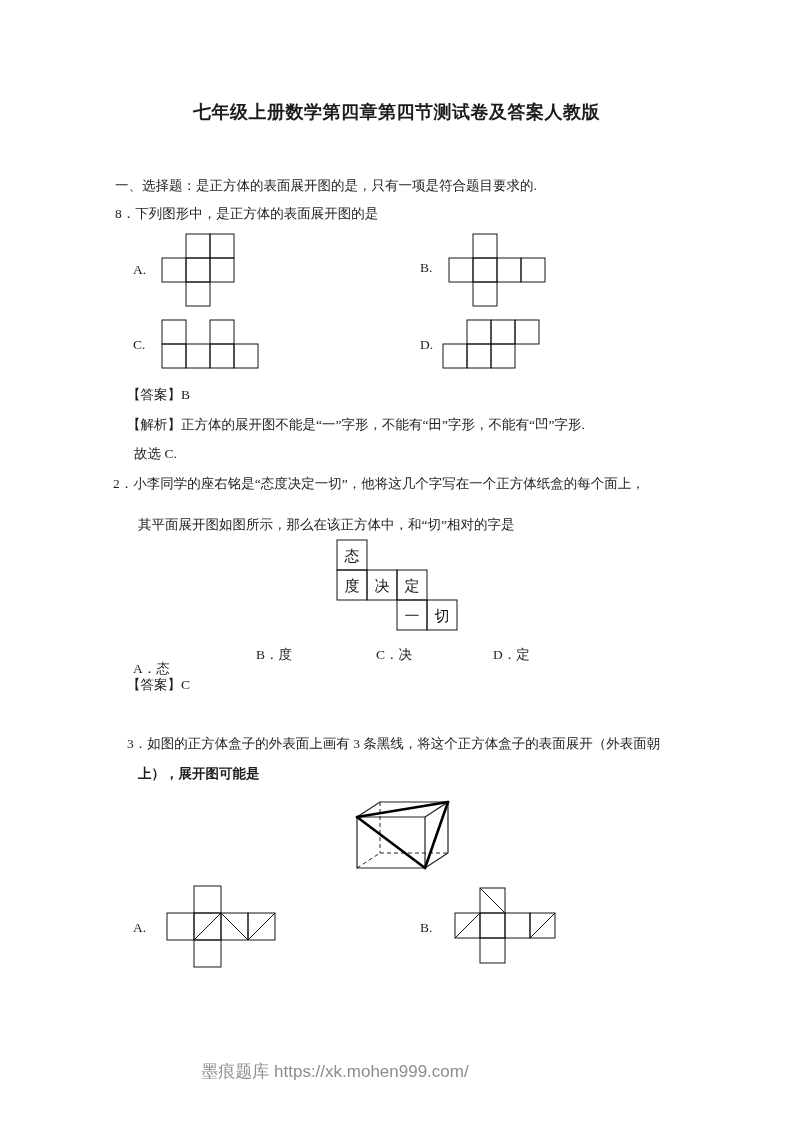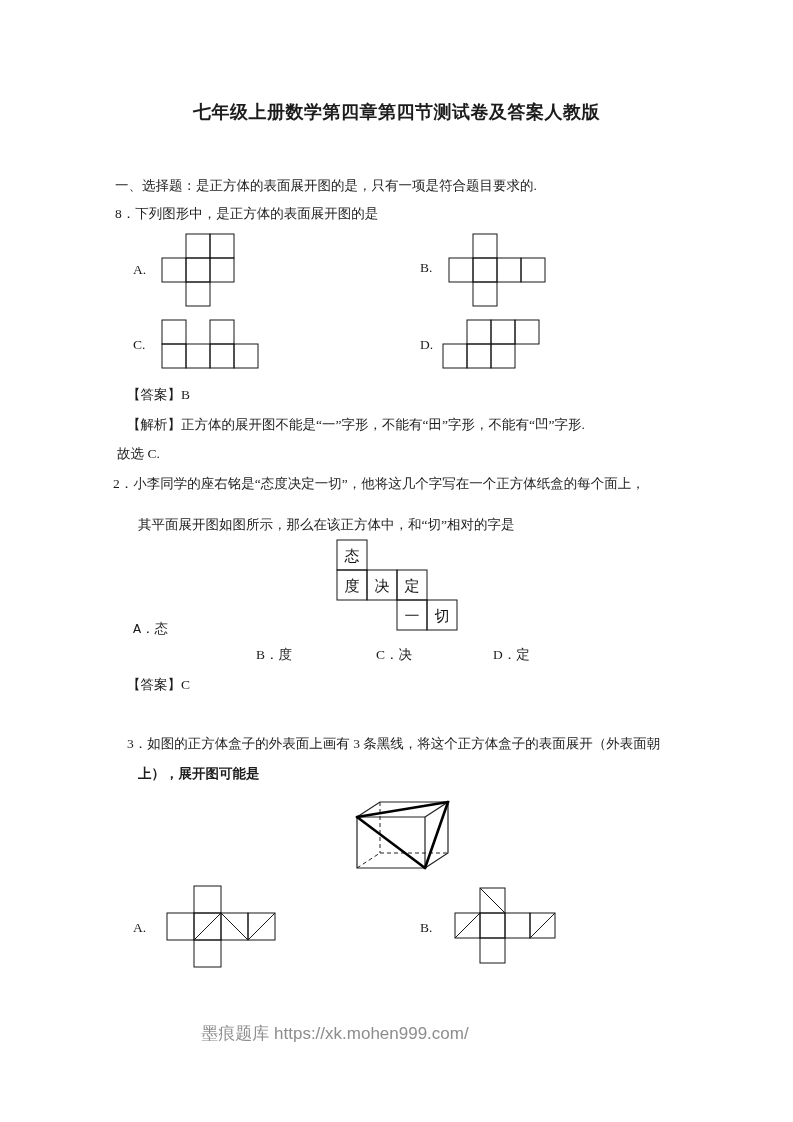--- a/index.html
+++ b/index.html
@@ -19,21 +19,21 @@
   svg.fig rect { fill:none; stroke:#161616; stroke-width:1; }
   svg.fig line.diag { stroke:#161616; stroke-width:1; }
   svg.fig text.cellchar {
     font-family:"Liberation Serif", serif; font-size:15px; fill:#111;
     text-anchor:middle;
   }
   .cube-edge  { fill:none; stroke:#222; stroke-width:1.2; }
   .cube-hid   { fill:none; stroke:#222; stroke-width:1; stroke-dasharray:4 3; }
   .cube-black { fill:none; stroke:#000; stroke-width:2.6; stroke-linecap:round; }
   .footer {
-    position:absolute; top:1022px; left:0; width:670px; text-align:center;
+    position:absolute; top:1060px; left:0; width:670px; text-align:center;
     font-family:"Liberation Sans", sans-serif; font-size:17px; color:#8d8d8d;
     white-space:nowrap;
   }
 </style>
 </head>
 <body>
 
 <div id="page">
 
   <div class="doc-title">七年级上册数学第四章第四节测试卷及答案人教版</div>
@@ -78,21 +78,21 @@
       <rect x="25" y="1" width="24" height="24"></rect>
       <rect x="49" y="1" width="24" height="24"></rect>
       <rect x="73" y="1" width="24" height="24"></rect>
       <rect x="1" y="25" width="24" height="24"></rect>
       <rect x="25" y="25" width="24" height="24"></rect>
       <rect x="49" y="25" width="24" height="24"></rect>
     </svg>
 
     <div class="line" style="left:127px; top:386px;">【答案】B</div>
     <div class="line" style="left:127px; top:416px;">【解析】正方体的展开图不能是“一”字形，不能有“田”字形，不能有“凹”字形.</div>
-    <div class="line" style="left:117px; top:445px;text-align:right;">故选 C.</div>
+    <div class="line" style="left:134px; top:445px;text-align:right;">故选 C.</div>
   </div>
 
   <div>
     <div class="line" style="left:113px; top:475px;">2．小李同学的座右铭是“态度决定一切”，他将这几个字写在一个正方体纸盒的每个面上，</div>
     <div class="line" style="left:138px; top:516px;">其平面展开图如图所示，那么在该正方体中，和“切”相对的字是</div>
 
     <svg class="fig" style="left:336px; top:539px;" width="122" height="92">
       <rect x="1" y="1" width="30" height="30"></rect>
       <rect x="1" y="31" width="30" height="30"></rect>
       <rect x="31" y="31" width="30" height="30"></rect>
@@ -100,21 +100,21 @@
       <rect x="61" y="61" width="30" height="30"></rect>
       <rect x="91" y="61" width="30" height="30"></rect>
       <text class="cellchar" x="16" y="22">态</text>
       <text class="cellchar" x="16" y="52">度</text>
       <text class="cellchar" x="46" y="52">决</text>
       <text class="cellchar" x="76" y="52">定</text>
       <text class="cellchar" x="76" y="82">一</text>
       <text class="cellchar" x="106" y="82">切</text>
     </svg>
 
-    <div class="optlabel" style="left:133px; top:620px;font-family:Liberation Mono, monospace;">A．态</div>
+    <div class="optlabel" style="left:133px; top:660px;">A．态</div>
     <div class="optlabel" style="left:256px; top:646px;">B．度</div>
     <div class="optlabel" style="left:376px; top:646px;">C．决</div>
     <div class="optlabel" style="left:493px; top:646px;">D．定</div>
 
     <div class="line" style="left:127px; top:676px;">【答案】C</div>
   </div>
 
   <div>
     <div class="line" style="left:113px; top:735px;margin-left:14px;">3．如图的正方体盒子的外表面上画有 3 条黑线，将这个正方体盒子的表面展开（外表面朝</div>
     <div class="line" style="left:138px; top:765px;font-weight:bold;">上），展开图可能是</div>

